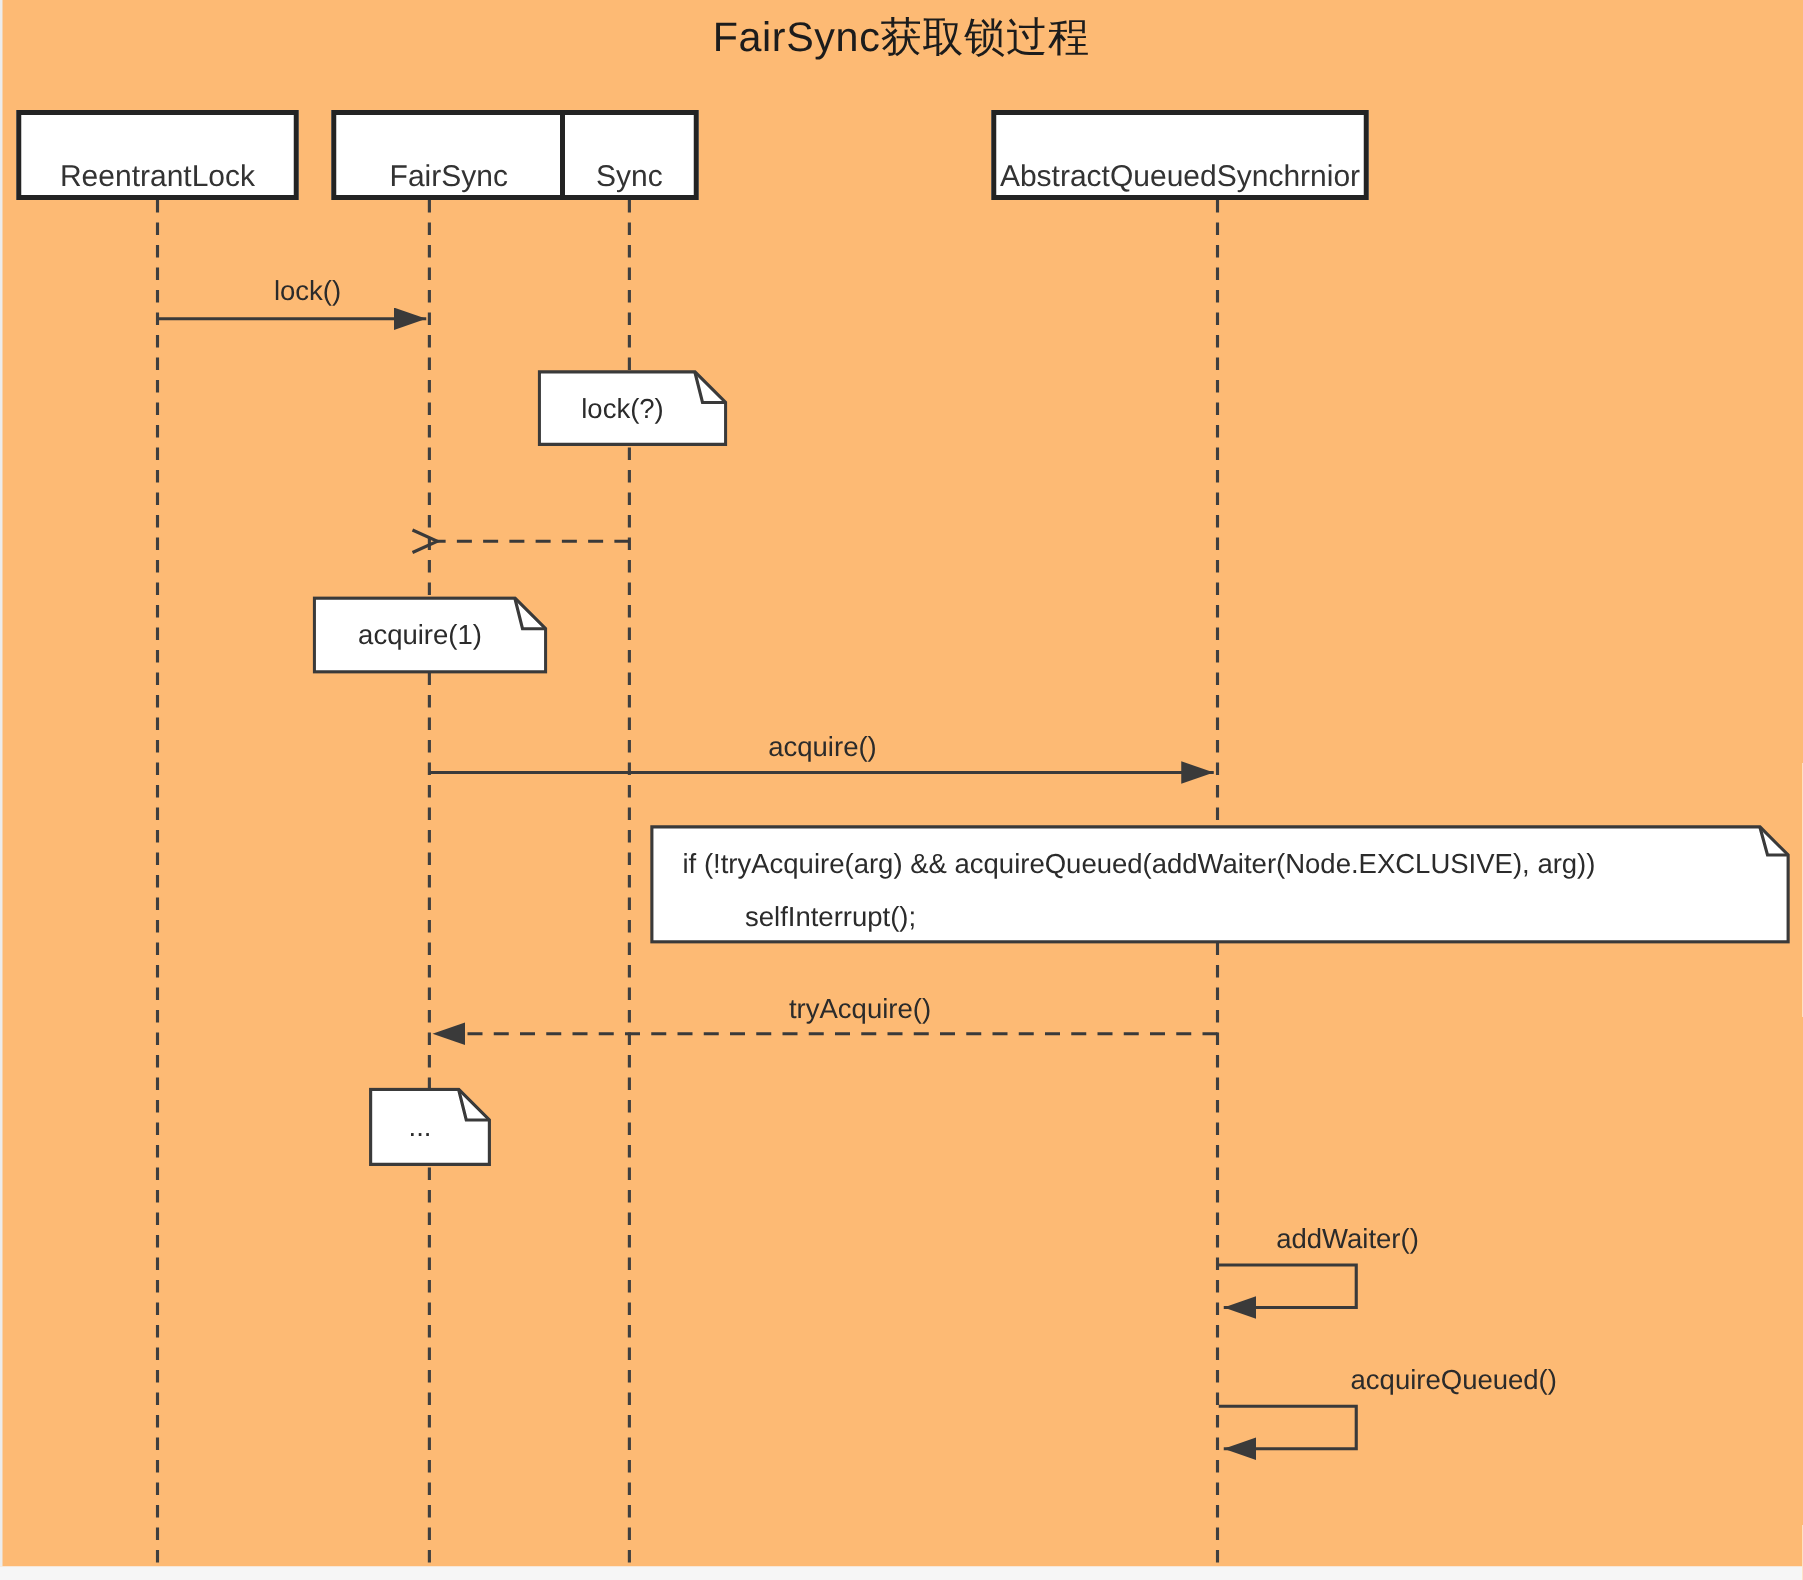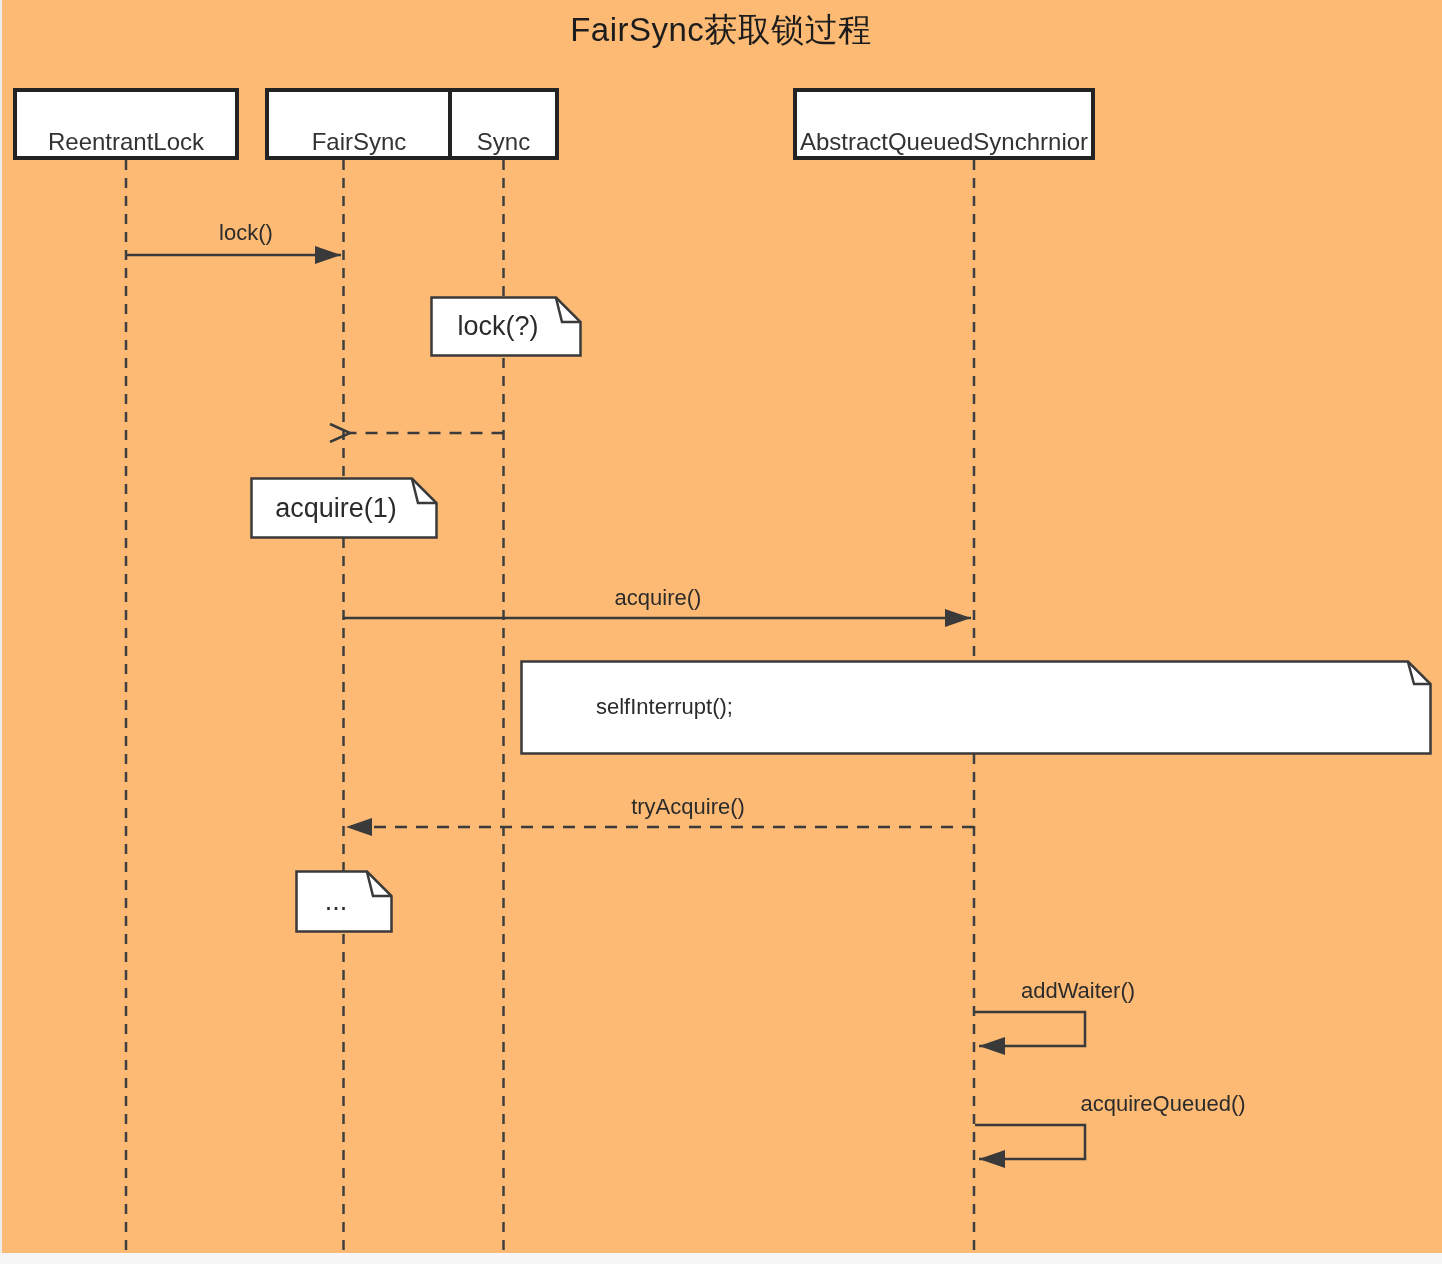--- a/index.html
+++ b/index.html
@@ -78,21 +78,21 @@
     left: 0; top: 0;
     display: block;
   }
   .note .note-text {
     position: relative;
     width: 100%; height: 100%;
     display: flex;
     align-items: center;
     justify-content: center;
     padding-right: 16px;
-    font-size: 27px;
+    font-size: 22px;
     color: #2b2b2b;
     white-space: nowrap;
   }
   .note-code .note-lines {
     position: relative;
     padding-top: 17px;
     font-size: 22px;
     line-height: 27px;
     color: #2b2b2b;
     white-space: nowrap;
@@ -171,20 +171,21 @@
     </svg>
     <div class="note-text">acquire(1)</div>
   </div>
 
   <div class="note note-code" style="left:520px; top:660px; width:912px; height:95px;">
     <svg width="912" height="95" viewBox="0 0 912 95">
       <path d="M1.5,1.5 H888 L910.5,24 V93.5 H1.5 Z" fill="#ffffff" stroke="#3a3a3a" stroke-width="2.5"></path>
       <path d="M888,2 L894,24 L910.5,24" fill="none" stroke="#3a3a3a" stroke-width="2.5"></path>
     </svg>
     <div class="note-lines">
+      <div class="code-line-1">if (!tryAcquire(arg) &amp;&amp; acquireQueued(addWaiter(Node.EXCLUSIVE), arg))</div>
       <div class="code-line-2">selfInterrupt();</div>
     </div>
   </div>
 
   <div class="note" style="left:295px; top:870px; width:98px; height:63px;">
     <svg width="98" height="63" viewBox="0 0 98 63">
       <path d="M1.5,1.5 H72 L96.5,26 V61.5 H1.5 Z" fill="#ffffff" stroke="#3a3a3a" stroke-width="2.5"></path>
       <path d="M72,2 L78,26 L96.5,26" fill="none" stroke="#3a3a3a" stroke-width="2.5"></path>
     </svg>
     <div class="note-text">...</div>

